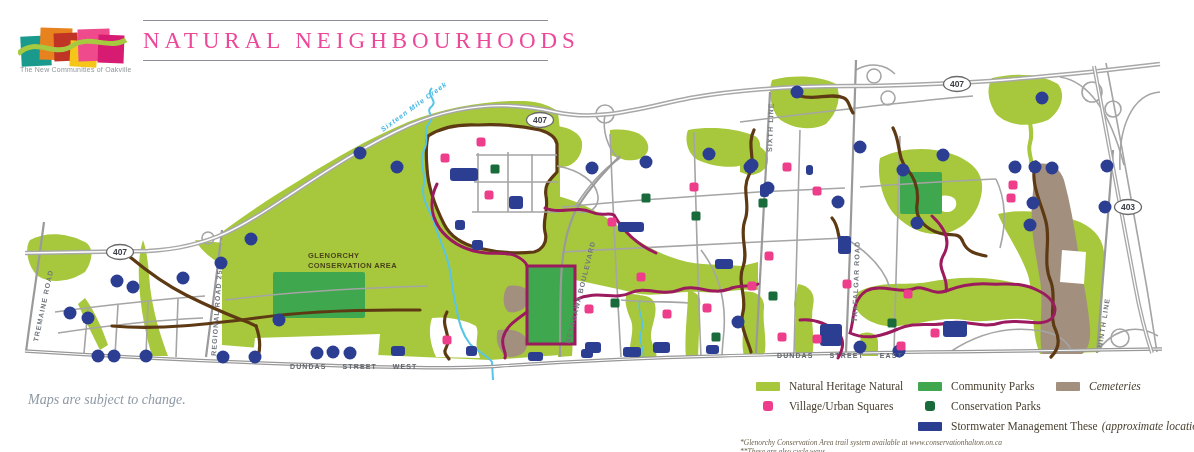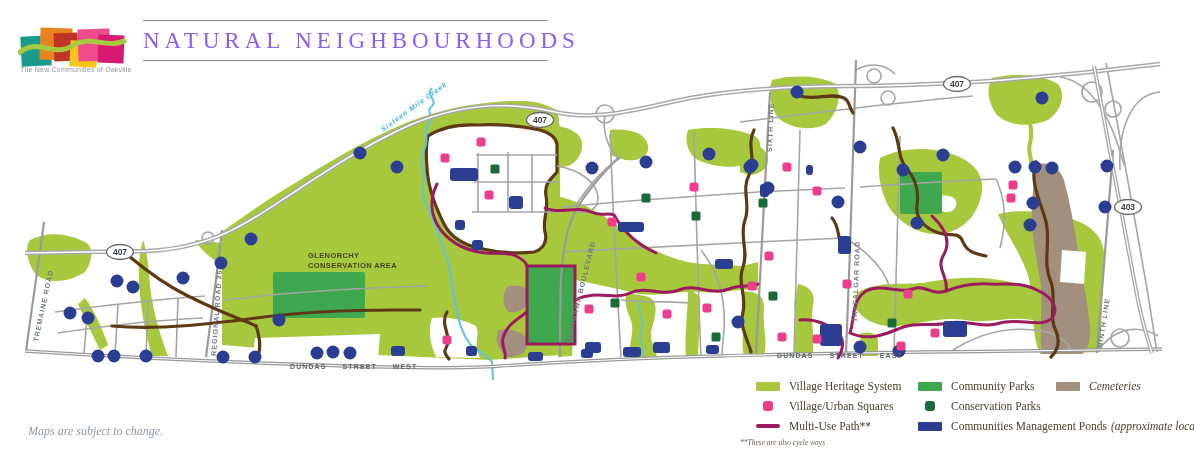--- a/index.html
+++ b/index.html
@@ -5,24 +5,24 @@
   html,body{margin:0;padding:0;background:#fff;}
   #page{position:relative;width:1194px;height:452px;background:#fff;overflow:hidden;
         font-family:"Liberation Sans",sans-serif;}
   
   #logo{position:absolute;left:18px;top:18px;width:118px;height:62px;}
   #logo-tagline{position:absolute;left:20px;top:66px;width:120px;font-size:7px;color:#8f9699;
         letter-spacing:.2px;white-space:nowrap;}
   #title-block{position:absolute;left:143px;top:20px;width:405px;border-top:1px solid #8b8f93;
         border-bottom:1px solid #8b8f93;padding:7px 0 6px 0;text-align:center;}
   #title-block h1{margin:0;font-family:"Liberation Serif",serif;font-weight:normal;
-        font-size:23px;letter-spacing:5px;color:#8b5cf6;white-space:nowrap;}
+        font-size:23px;letter-spacing:5px;color:#ec4899;white-space:nowrap;}
   
-  #map-notes{position:absolute;left:28px;top:425px;font-family:"Liberation Serif",serif;
-        font-style:italic;font-size:12px;color:#8e99a4;line-height:12px;}
+  #map-notes{position:absolute;left:28px;top:394px;font-family:"Liberation Serif",serif;
+        font-style:italic;font-size:14px;color:#8e99a4;line-height:12px;}
   
   #legend{position:absolute;left:740px;top:376px;width:452px;font-family:"Liberation Serif",serif;}
   .lg-col{position:absolute;top:0;}
   #lg-col1{left:16px;width:168px;} #lg-col2{left:178px;width:160px;} #lg-col3{left:316px;width:136px;font-style:italic;}
   .lg-item{display:flex;align-items:center;height:20px;white-space:nowrap;}
   .lg-swatch{display:inline-block;width:24px;margin-right:9px;flex:0 0 24px;}
   .sw-area{height:9px;border-radius:1px;}
   .sw-square{width:10px !important;flex:0 0 10px !important;height:10px;border-radius:3px;margin-left:7px;margin-right:16px;}
   .sw-line{height:4px;border-radius:2px;}
   .lg-label{font-size:11.5px;color:#4a4132;}
@@ -331,50 +331,47 @@
   </div>
 
   <div id="map-notes">
     <div>Maps are subject to change.</div>
   </div>
 
   <div id="legend">
     <div class="lg-col" id="lg-col1">
       <div class="lg-item">
         <span class="lg-swatch sw-area" style="background: rgb(167, 200, 61);"></span>
-        <span class="lg-label">Village Heritage System</span>
+        <span class="lg-label">Natural Heritage Natural</span>
       </div>
       <div class="lg-item">
         <span class="lg-swatch sw-square" style="background: rgb(238, 61, 139);"></span>
         <span class="lg-label">Village/Urban Squares</span>
       </div>
-      <div class="lg-item">
-        <span class="lg-swatch sw-line" style="background: rgb(155, 27, 94);"></span>
-        <span class="lg-label">Multi-Use Path**</span>
-      </div>
     </div>
     <div class="lg-col" id="lg-col2">
       <div class="lg-item">
         <span class="lg-swatch sw-area" style="background: rgb(63, 167, 77);"></span>
         <span class="lg-label">Community Parks</span>
       </div>
       <div class="lg-item">
         <span class="lg-swatch sw-square" style="background: rgb(26, 107, 60);"></span>
         <span class="lg-label">Conservation Parks</span>
       </div>
       <div class="lg-item">
         <span class="lg-swatch sw-area" style="background: rgb(43, 62, 146);"></span>
-        <span class="lg-label">Communities Management Ponds</span>
+        <span class="lg-label">Stormwater Management These</span>
         <span class="lg-approx">(approximate locations)</span>
       </div>
     </div>
     <div class="lg-col" id="lg-col3">
       <div class="lg-item">
         <span class="lg-swatch sw-area" style="background: rgb(163, 143, 125);"></span>
         <span class="lg-label">Cemeteries</span>
       </div>
     </div>
     <div id="lg-foot">
+      <div>*Glenorchy Conservation Area trail system available at www.conservationhalton.on.ca</div>
       <div>**These are also cycle ways</div>
     </div>
   </div>
 
 </div>
 
 </body></html>

